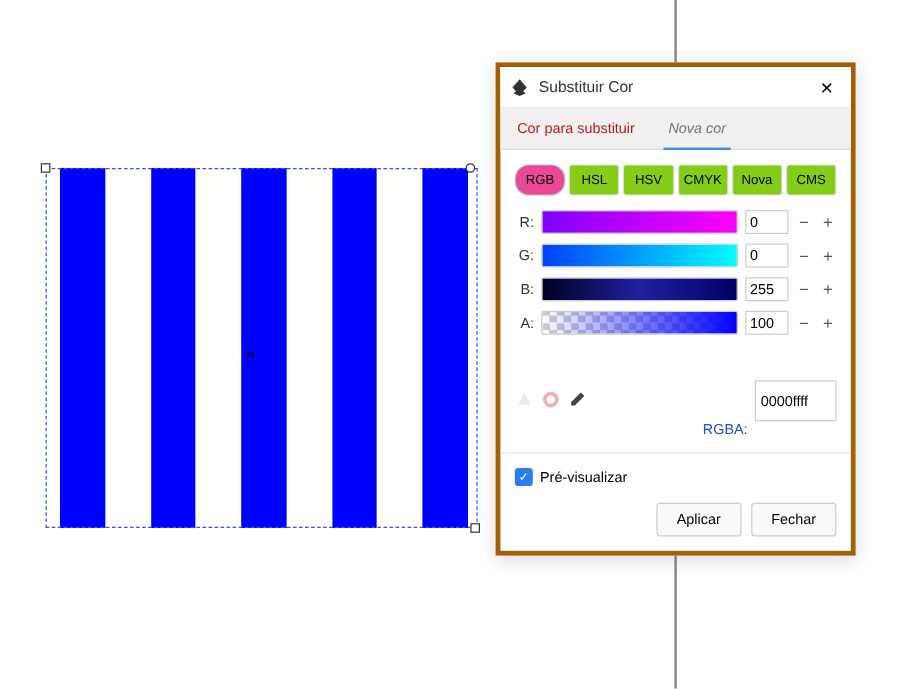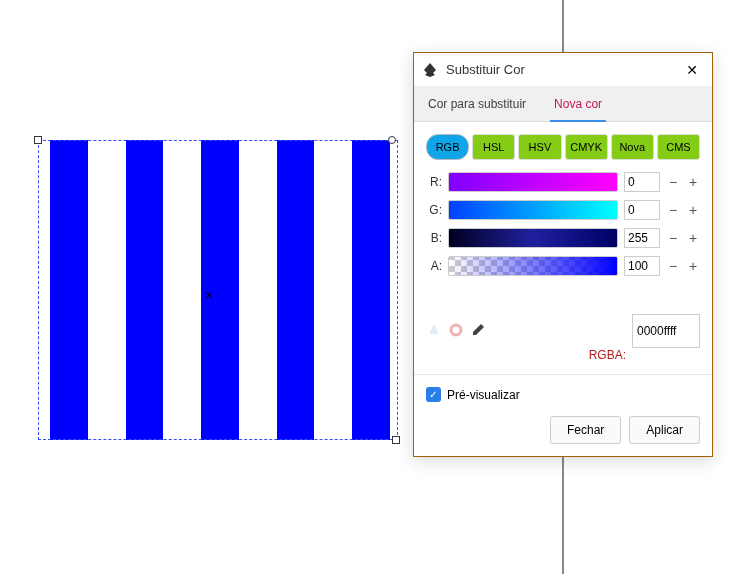--- a/index.html
+++ b/index.html
@@ -62,21 +62,21 @@
       font-size: 14px;
       color: #000;
     }
 
     .dialog {
       position: absolute;
       left: 413px;
       top: 52px;
       width: 300px;
       background: #fff;
-      border: 1px solid #a16207;
+      border: 4px solid #a16207;
       box-shadow: 0 4px 16px rgba(0,0,0,0.15);
     }
     .titlebar {
       height: 34px;
       display: flex;
       align-items: center;
       padding: 0 8px;
       background: #fff;
       border-bottom: 1px solid #eee;
     }
@@ -97,26 +97,27 @@
       font-size: 14px;
     }
     .tabs {
       display: flex;
       background: #f0f0f0;
       border-bottom: 1px solid #ddd;
     }
     .tab {
       padding: 10px 14px;
       font-size: 12px;
-      color: #404040;
+      color: #b91c1c;
       cursor: pointer;
       position: relative;
     }
     .tab.active {
-      color: #be185d;
+      color: #737373;
+      font-style: italic;
     }
     .tab.active::after {
       content: '';
       position: absolute;
       left: 10px;
       right: 10px;
       bottom: -1px;
       height: 2px;
       background: #3b8eea;
     }
@@ -134,21 +135,21 @@
       padding: 6px 2px;
       font-size: 11px;
       text-align: center;
       background: #84cc16;
       border: 1px solid #ddd;
       border-radius: 3px;
       cursor: pointer;
       white-space: nowrap;
     }
     .mode-btn.active {
-      background: #0ea5e9;
+      background: #ec4899;
       border-color: #bbb;
       border-radius: 12px;
     }
     .slider-row {
       display: flex;
       align-items: center;
       gap: 6px;
       margin-bottom: 8px;
     }
     .slider-label {
@@ -191,21 +192,21 @@
       align-items: center;
       gap: 6px;
       margin-top: 24px;
     }
     .tool-icons {
       display: flex;
       gap: 6px;
       flex: 1;
     }
     .rgba-label {
-      color: #b91c1c;
+      color: #1d4ed8;
       font-size: 12px;
       margin-top: 48px;
     }
     .rgba-input {
       width: 68px;
       height: 34px;
       border: 1px solid #ccc;
       padding: 0 4px;
       font-size: 12px;
       background: #fff;
@@ -347,17 +348,17 @@
       <input class="rgba-input" value="0000ffff" style="">
     </div>
   </div>
 
   <div class="footer">
     <div class="preview-row">
       <div class="checkbox">✓</div>
       <span>Pré-visualizar</span>
     </div>
     <div class="button-row">
+      <button class="btn">Aplicar</button>
       <button class="btn">Fechar</button>
-      <button class="btn">Aplicar</button>
     </div>
   </div>
 </div>
 
 </body></html>

